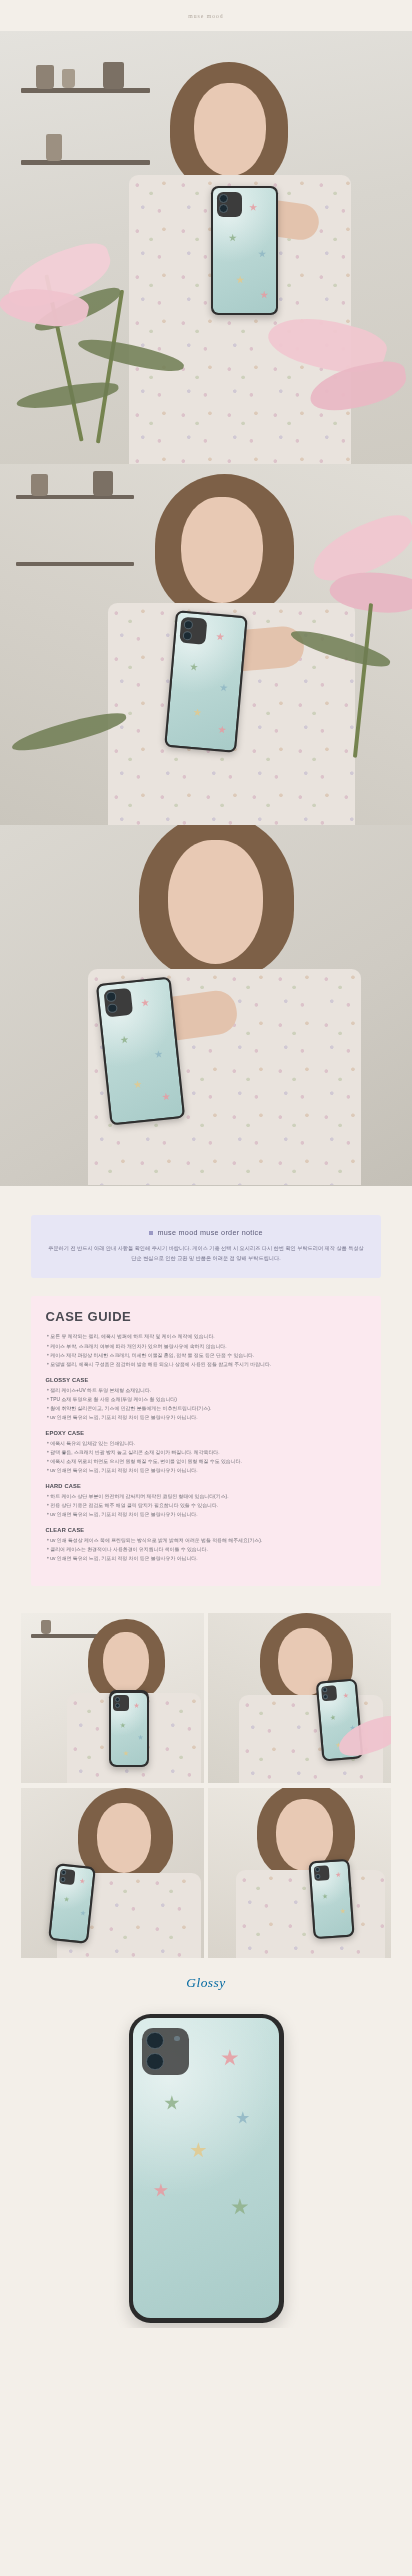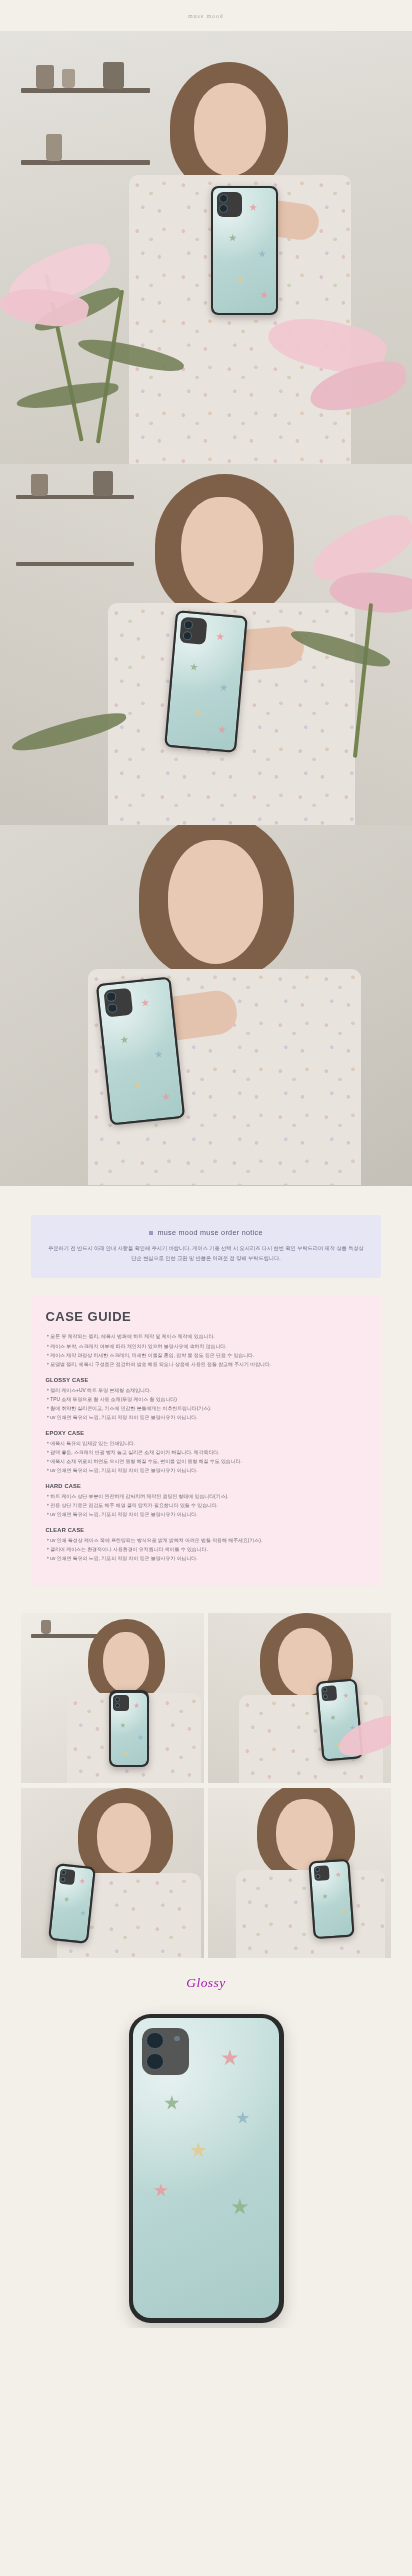--- a/index.html
+++ b/index.html
@@ -121,21 +121,21 @@
     border-radius: 50%;
     border: 1px solid #55636b;
   }
 
   
   .script-label {
     text-align: center;
     font-family: "Liberation Serif", serif;
     font-style: italic;
     font-size: 13.4px;
-    color: #a21caf;
+    color: #0369a1;
     padding: 17.5px 0;
     letter-spacing: 0.5px;
   }
   .script-label.on-photo {
     position: absolute;
     left: 0; right: 0;
     bottom: 17.5px;
     color: #f4f1ec;
     text-shadow: 0 0.5px 2.1px rgba(0,0,0,.35);
     padding: 0;

